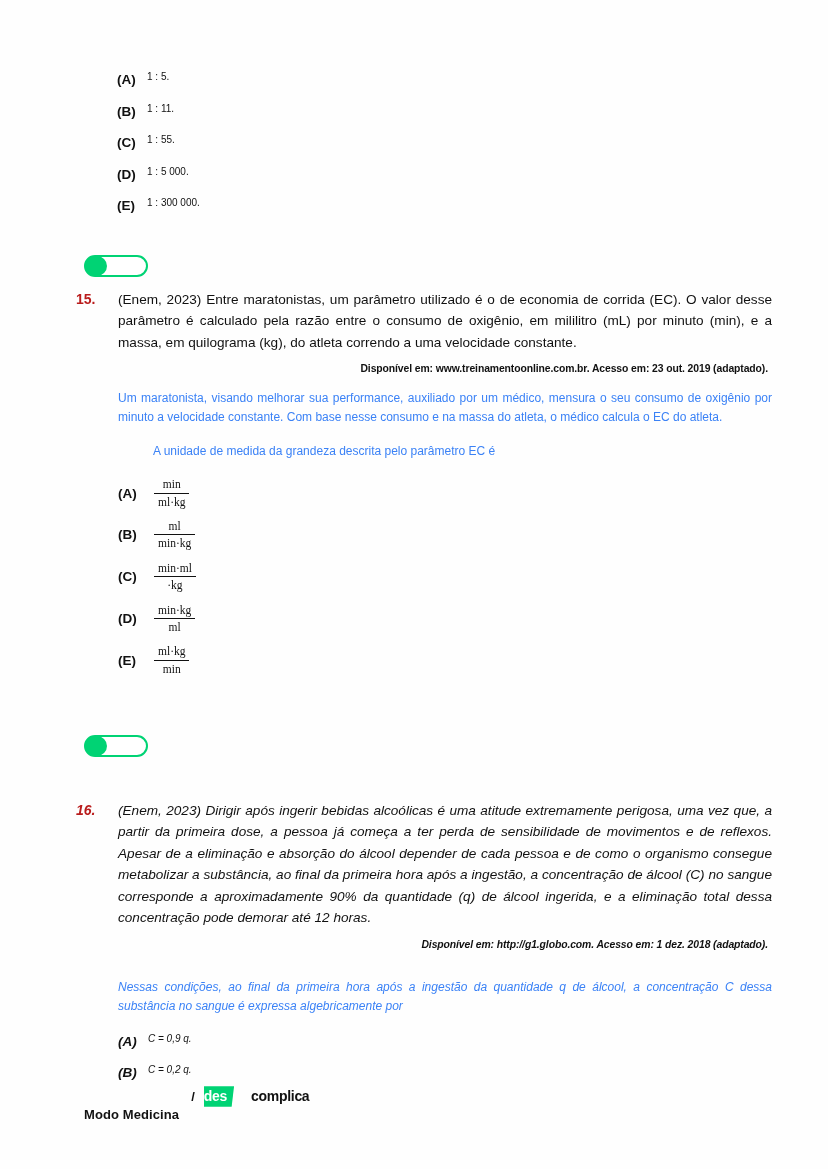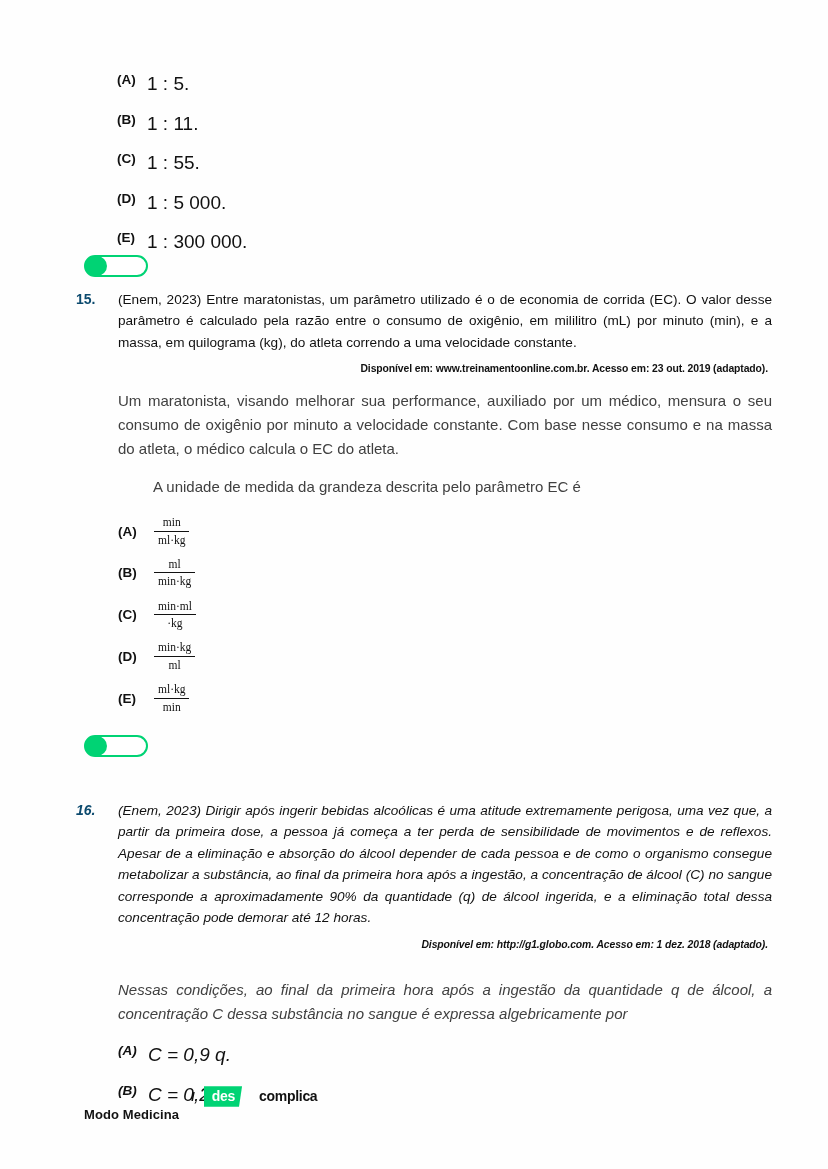--- a/index.html
+++ b/index.html
@@ -30,21 +30,21 @@
   }
   .opt-letter {
     font-weight: bold;
     font-size: 13.5px;
     width: 30px;
     flex: 0 0 30px;
     line-height: 1.45;
     color: #111;
   }
   .opt-text {
-    font-size: 19px;
+    font-size: 10px;
     line-height: 1.45;
     color: #111;
   }
 
   
   #options-top {
     position: absolute;
     left: 117px;
     top: 70px;
     width: 400px;
@@ -84,37 +84,37 @@
   .q-head {
     display: flex;
     align-items: flex-start;
   }
   .q-number {
     font-weight: bold;
     font-size: 14px;
     width: 42px;
     flex: 0 0 42px;
     line-height: 1.55;
-    color: #0c4a6e;
+    color: #b91c1c;
   }
   .q-body {
     flex: 1 1 auto;
   }
   .q-statement {
     font-size: 13.6px;
     line-height: 1.58;
     text-align: justify;
     color: #111;
     margin: 0;
   }
   .q-para {
-    font-size: 15px;
+    font-size: 12px;
     line-height: 1.58;
     text-align: justify;
-    color: #404040;
+    color: #3b82f6;
     margin: 15px 0 0 0;
   }
   .q-para.no-justify {
     text-align: left;
     margin-left: 35px;
   }
   .source {
     font-size: 10.4px;
     font-weight: bold;
     text-align: right;
@@ -188,21 +188,21 @@
     display: inline-flex;
     align-items: center;
     font-size: 14px;
     font-weight: bold;
     letter-spacing: -0.3px;
   }
   .logo-mark {
     position: relative;
     background: #00d374;
     color: #ffffff;
-    padding: 2px 5px 2px 8px;
+    padding: 2px 5px 2px 0;
     font-weight: bold;
     font-size: 14px;
     line-height: 1.18;
     clip-path: polygon(0 0, 100% 0, 92% 100%, 0 100%);
     padding-right: 7px;
   }
   .logo-rest {
     color: #111;
     font-weight: bold;
     font-size: 14px;

